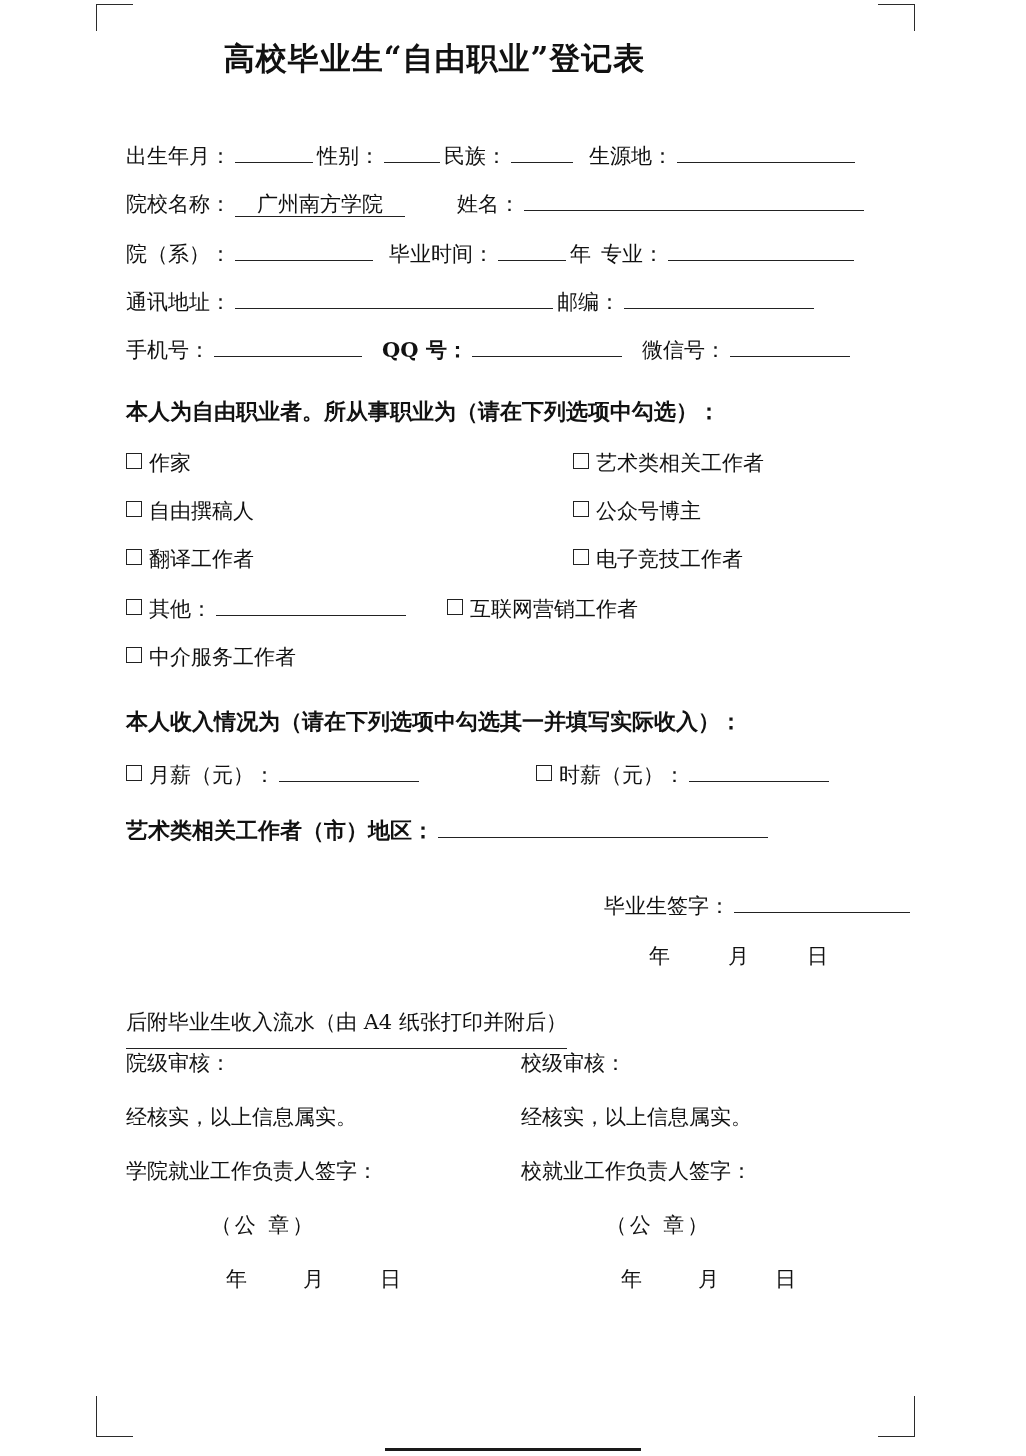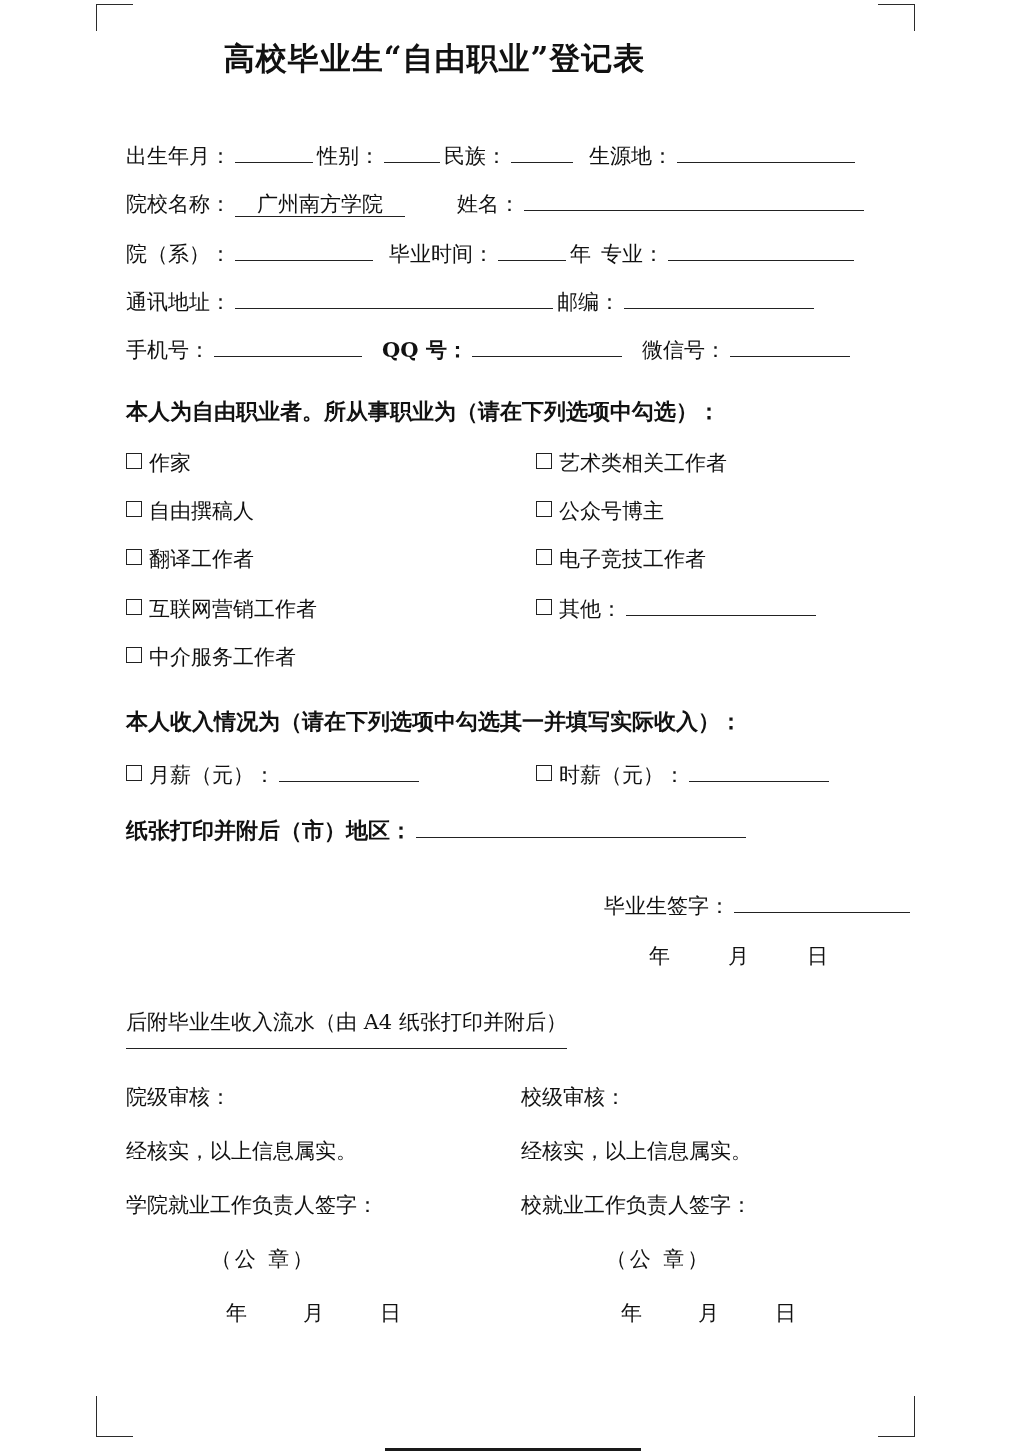--- a/index.html
+++ b/index.html
@@ -85,20 +85,21 @@
   }
 
   .opts {
     position: relative;
   }
   .opt-row {
     display: flex;
     margin-bottom: 20px;
     font-size: 21px;
     align-items: baseline;
+    gap: 37px;
   }
   .opt {
     display: flex;
     align-items: baseline;
     white-space: nowrap;
   }
   .opt.col1 { width: 410px; }
   .box {
     display: inline-block;
     width: 14px;
@@ -146,21 +147,20 @@
   .note {
     font-size: 21px;
     margin-top: 38px;
     display: inline-block;
     border-bottom: 1.6px solid #222;
     padding-bottom: 12px;
   }
 
   .audit {
     display: flex;
-    margin-top: 34px;
   }
   .audit-col {
     width: 50%;
     font-size: 21px;
   }
   .audit-col > div { margin-bottom: 26px; }
   .audit-col .center { text-align: center; padding-right: 120px; letter-spacing: 3px;}
   .audit-col .ymd2 {
     display: flex;
     padding-left: 100px;
@@ -288,28 +288,28 @@
           <span class="box"></span>
           <span>翻译工作者</span>
         </span>
         <span class="opt">
           <span class="box"></span>
           <span>电子竞技工作者</span>
         </span>
       </div>
 
       <div class="opt-row">
-        <span class="opt col1">
-          <span class="box"></span>
-          <span>互联网营销工作者</span>
-        </span>
         <span class="opt">
           <span class="box"></span>
           <span>其他：</span>
           <span class="fill" style="width:190px"></span>
+        </span>
+        <span class="opt col1">
+          <span class="box"></span>
+          <span>互联网营销工作者</span>
         </span>
       </div>
 
       <div class="opt-row">
         <span class="opt col1">
           <span class="box"></span>
           <span>中介服务工作者</span>
         </span>
       </div>
     </div>
@@ -325,21 +325,21 @@
       </span>
       <span class="opt">
         <span class="box"></span>
         <span>时薪（元）：</span>
         <span class="fill" style="width:140px"></span>
       </span>
     </div>
 
     
     <div class="prov">
-      <span>纸张打印并附后（市）地区：</span>
+      <span>艺术类相关工作者（市）地区：</span>
       <span class="fill" style="width:330px"></span>
     </div>
 
     
     <div class="sign-line">
       <span>毕业生签字：</span>
       <span class="fill" style="width:176px"></span>
     </div>
     <div class="ymd">
       <span>年</span>

